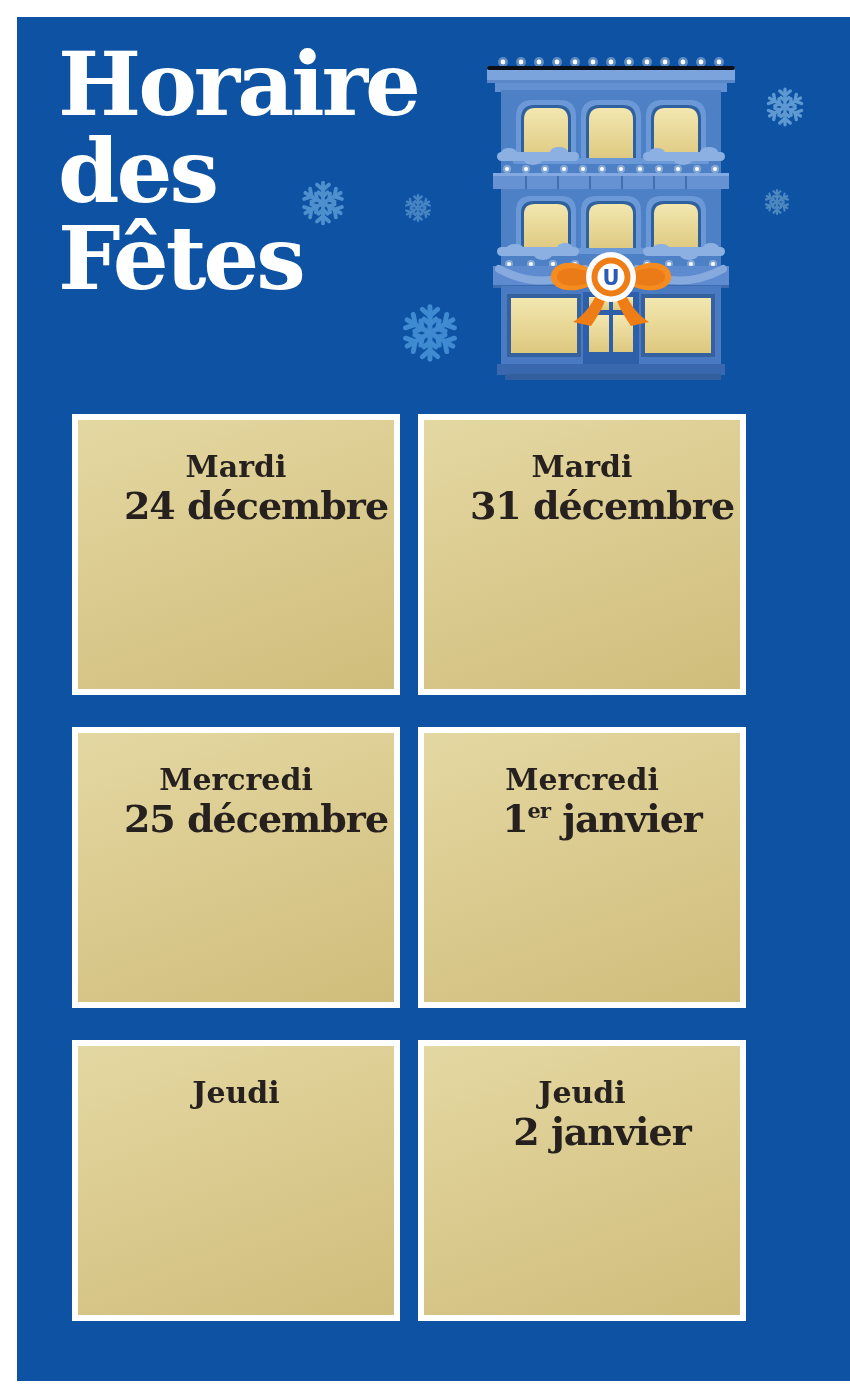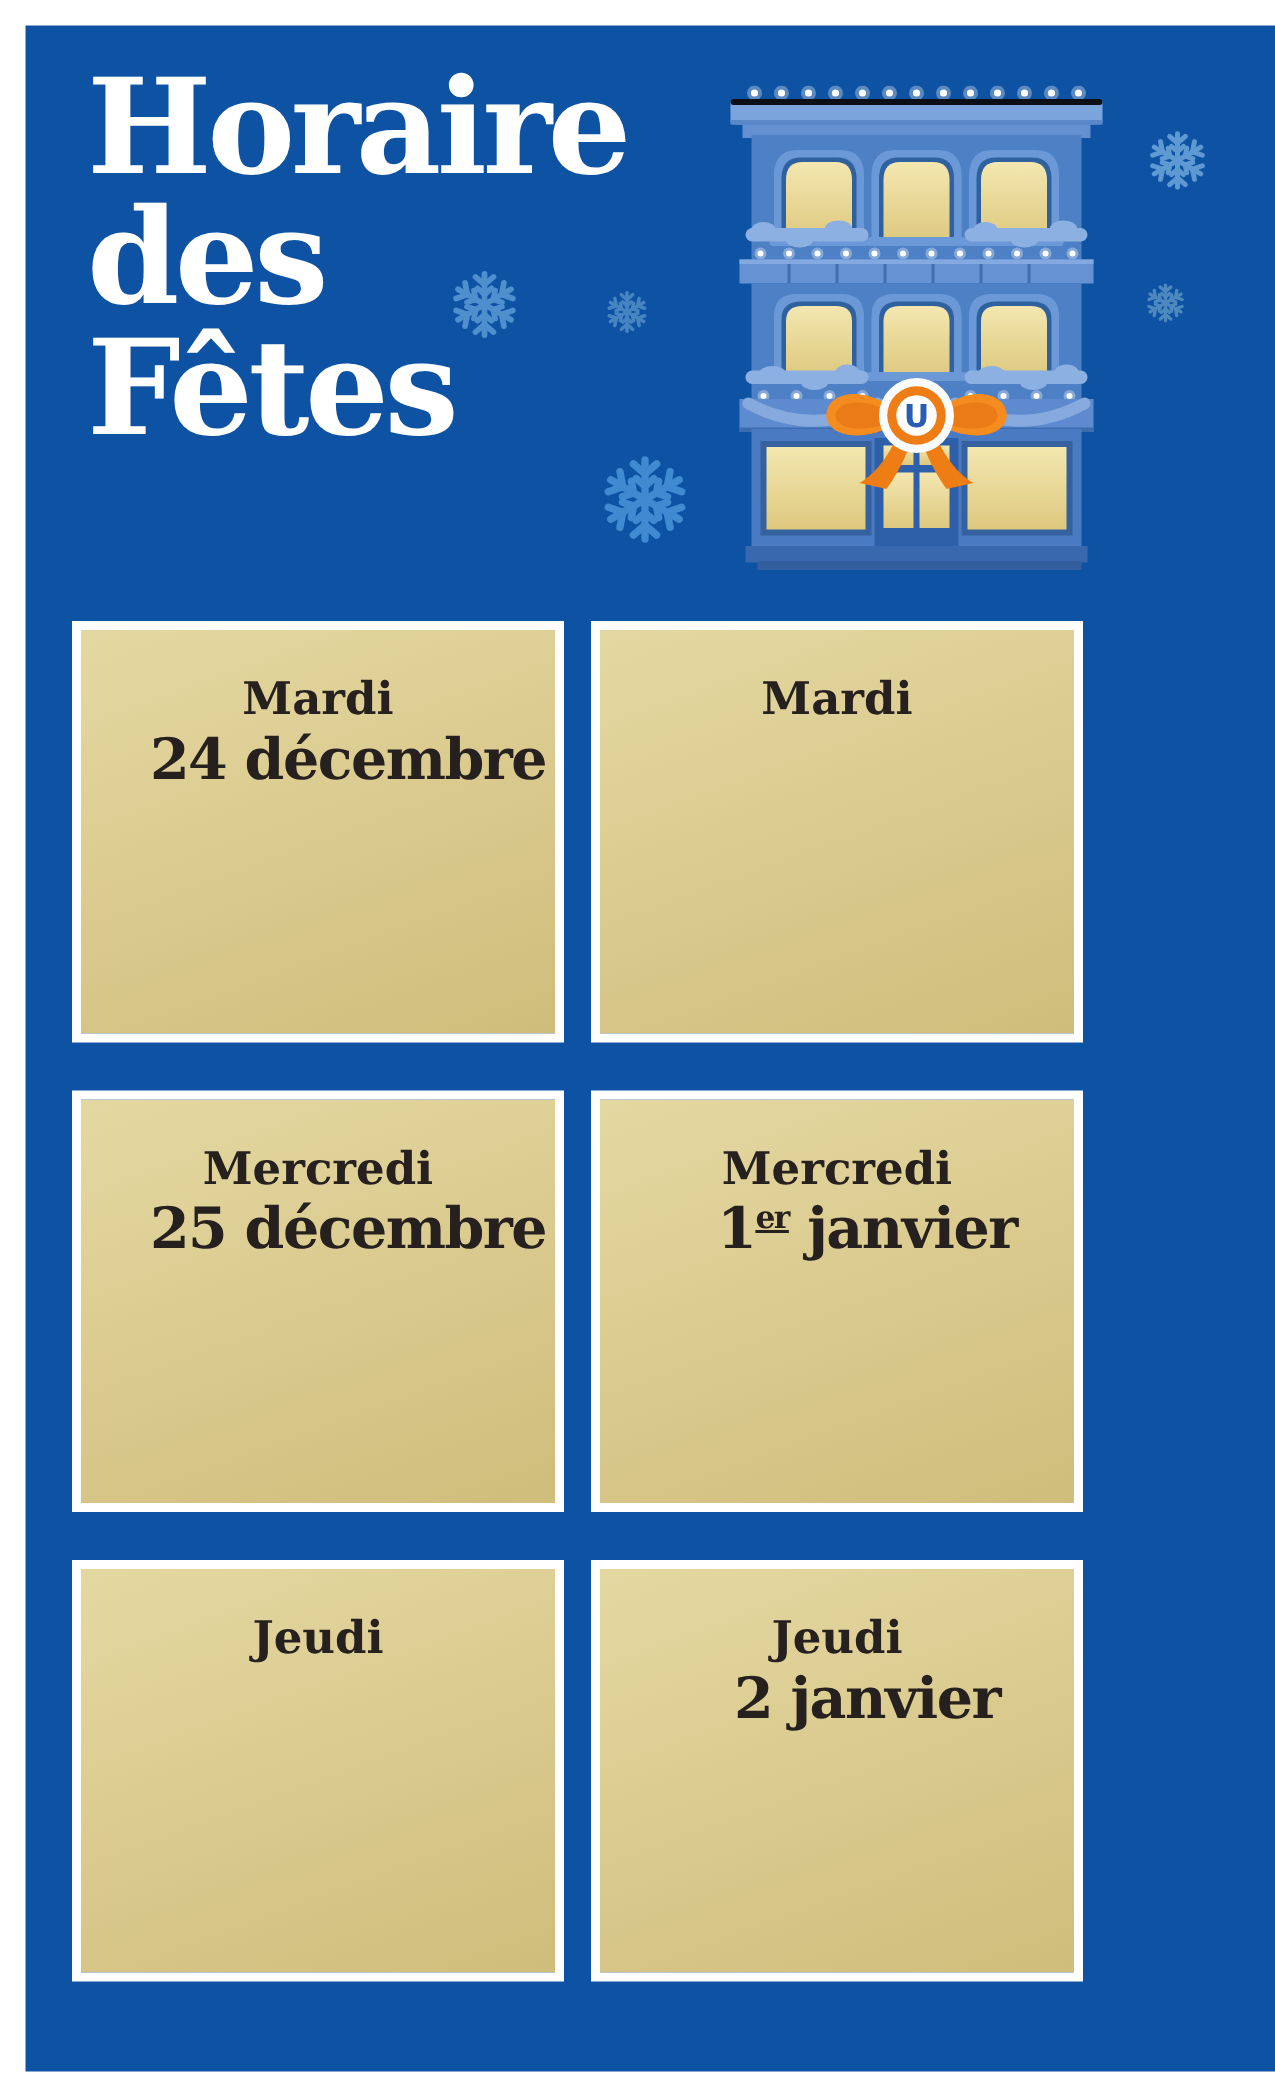--- a/index.html
+++ b/index.html
@@ -17,35 +17,35 @@
 
   
   .flake{position:absolute;display:block;}
   .flake use{stroke:currentColor;}
 
   
   .building{position:absolute;left:468px;top:40px;width:252px;height:323px;}
 
   
   .grid{
-    position:absolute;left:31px;top:397px;width:674px;
+    position:absolute;left:55px;top:397px;width:674px;
     display:grid;grid-template-columns:1fr 1fr;
     grid-auto-rows:281px;column-gap:18px;row-gap:32px;
   }
   .card{
     box-sizing:border-box;
     border:6px solid #ffffff;
     background:linear-gradient(160deg,#e4d8a2 0%,#daca8e 50%,#cfbd7b 100%);
     display:flex;flex-direction:column;align-items:center;
     padding-top:30px;
     color:#26211f;text-align:center;
   }
   .card .day{font-size:30px;font-weight:bold;line-height:33px;letter-spacing:0px;}
   .card .date{font-size:38px;font-weight:bold;line-height:42px;margin-top:2px;letter-spacing:-1px;margin-left:40px;}
-  .card .date sup{font-size:55%;vertical-align:super;line-height:0;text-decoration:underline;}
+  .card .date sup{font-size:55%;vertical-align:super;line-height:0;}
 
   svg text{font-family:"DejaVu Sans","Liberation Sans",sans-serif;}
 </style>
 </head>
 <body>
 
 <div id="screen">
   <div class="poster">
 
     <div class="title">Horaire
@@ -323,20 +323,21 @@
 
     <div class="grid">
 
       <div class="card">
         <div class="day">Mardi</div>
         <div class="date"><span>24 décembre</span><sup></sup><span></span></div>
       </div>
 
       <div class="card">
         <div class="day">Mardi</div>
+        <div class="date"><span>31 décembre</span><sup></sup><span></span></div>
       </div>
 
       <div class="card">
         <div class="day">Mercredi</div>
         <div class="date"><span>25 décembre</span><sup></sup><span></span></div>
       </div>
 
       <div class="card">
         <div class="day">Mercredi</div>
         <div class="date"><span>1</span><sup>er</sup><span> janvier</span></div>

